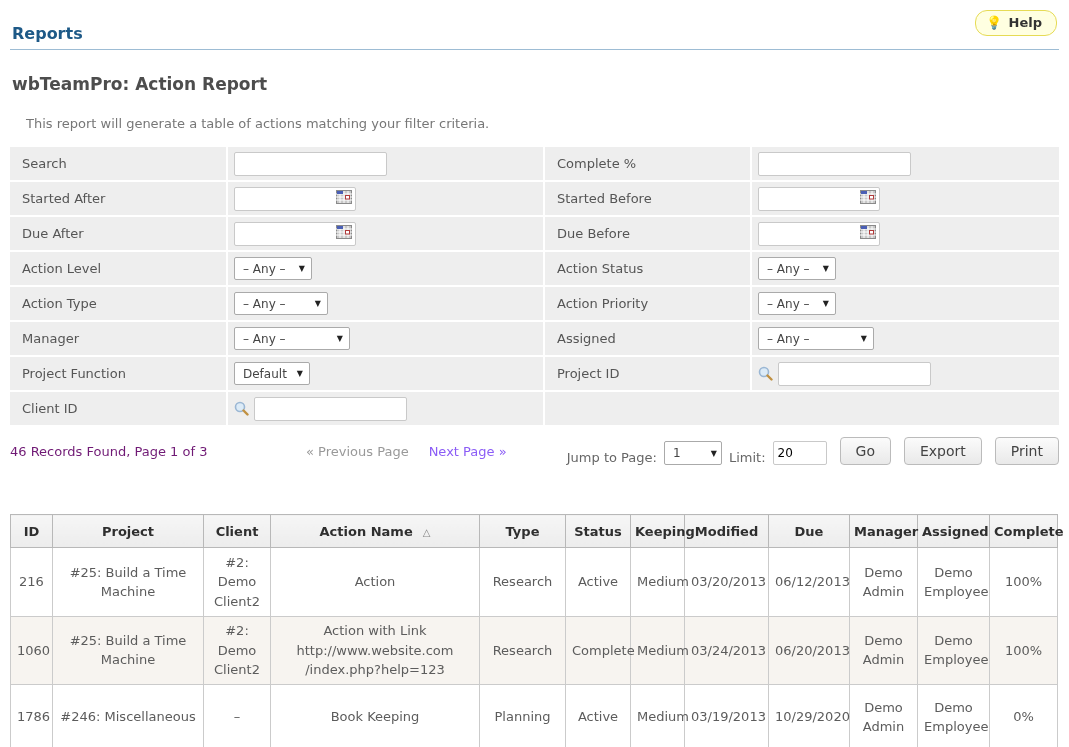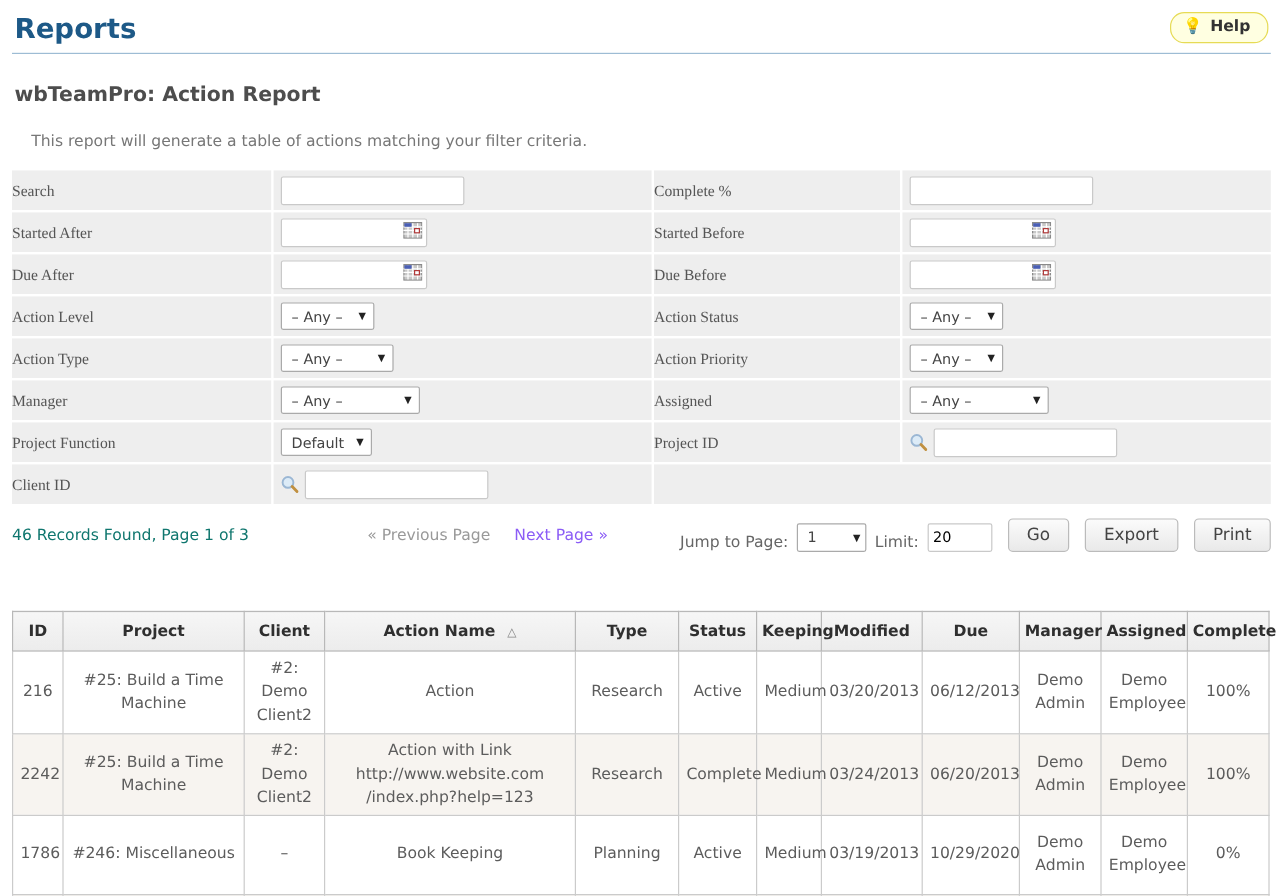--- a/index.html
+++ b/index.html
@@ -6,43 +6,43 @@
   body{
     width:1069px;height:747px;overflow:hidden;background:#fff;
     font-family:"DejaVu Sans",sans-serif;font-size:13px;color:#555;
     position:relative;
   }
   .wrap{padding:0 10px;}
 
   
   .page-header{position:relative;padding-top:12px;border-bottom:1px solid #9dbcd4;}
   .page-title{
-    color:#1d5987;font-size:23px;font-weight:bold;letter-spacing:0;
-    margin:0 0 6px 2px;
+    color:#1d5987;font-size:16px;font-weight:bold;letter-spacing:0;
+    margin:12px 0 6px 2px;
   }
   .help-btn{
     position:absolute;right:2px;top:10px;
     background:#ffffe1;border:1px solid #e6db55;border-radius:12px;
     padding:4px 14px 5px 10px;font-size:13px;font-weight:bold;color:#333;
     display:flex;align-items:center;gap:6px;cursor:pointer;
   }
   .bulb{font-size:13px;line-height:1;}
 
   
   .report-title{color:#4d4d4d;font-size:17px;font-weight:bold;margin:24px 2px 0 2px;}
   .report-desc{color:#777;font-size:13px;margin:22px 2px 0 16px;}
 
   
   .filters{
     margin-top:16px;background:#fff;
     display:grid;grid-template-columns:216px 315px 205px 1fr;
     grid-gap:2px;
   }
   .fcell{background:#eeeeee;display:flex;align-items:center;min-height:31px;padding:1px 6px;}
-  .fcell.lbl{padding-left:0;color:#555;font-family:Liberation Serif, serif;}
+  .fcell.lbl{padding-left:12px;color:#555;}
   .text-input{
     font-family:inherit;font-size:12px;color:#000000;
     border:1px solid #c9c9c9;border-radius:2px;background:#fff;
     height:20px;padding:1px 4px;width:143px;
   }
   .date-wrap{position:relative;display:inline-block;}
   .date-wrap .text-input{width:94px;padding-right:22px;}
   .date-wrap svg{position:absolute;right:4px;top:3px;}
   .fake-select{
     display:inline-flex;align-items:center;justify-content:space-between;
@@ -52,21 +52,21 @@
   .fake-select .arrow{font-size:8px;color:#222;margin-left:10px;}
   .w-any-s{width:62px;}   
   .w-any-m{width:78px;}   
   .w-any-l{width:100px;}  
   .w-def{width:60px;}
   .lookup{display:flex;align-items:center;gap:5px;}
   .mag svg{display:block;}
 
   
   .pagebar{display:flex;align-items:center;margin-top:5px;height:42px;}
-  .pag-left{width:296px;color:#0f766e;}
+  .pag-left{width:296px;color:#701a75;}
   .pag-mid{display:flex;gap:20px;}
   .pag-prev{color:#999;cursor:pointer;}
   .pag-next{color:#8b5cf6;cursor:pointer;}
   .pag-right{margin-left:auto;display:flex;align-items:flex-end;gap:7px;color:#666;}
   .jump-select{height:22px;width:44px;padding:0 4px 0 8px;}
   .limit-input{width:44px;height:20px;}
   .btn{
     font-family:inherit;font-size:14px;color:#444;
     background:linear-gradient(#fbfbfb,#e9e9e9);
     border:1px solid #bbb;border-radius:4px;
@@ -317,21 +317,21 @@
           <td>Research</td>
           <td>Active</td>
           <td>Medium</td>
           <td>03/20/2013</td>
           <td>06/12/2013</td>
           <td>Demo Admin</td>
           <td>Demo Employee</td>
           <td>100%</td>
         </tr>
         <tr>
-          <td>2242</td>
+          <td>1060</td>
           <td>#25: Build a Time Machine</td>
           <td>#2: Demo Client2</td>
           <td>Action with Link
 http://www.website.com
 /index.php?help=123</td>
           <td>Research</td>
           <td>Complete</td>
           <td>Medium</td>
           <td>03/24/2013</td>
           <td>06/20/2013</td>

